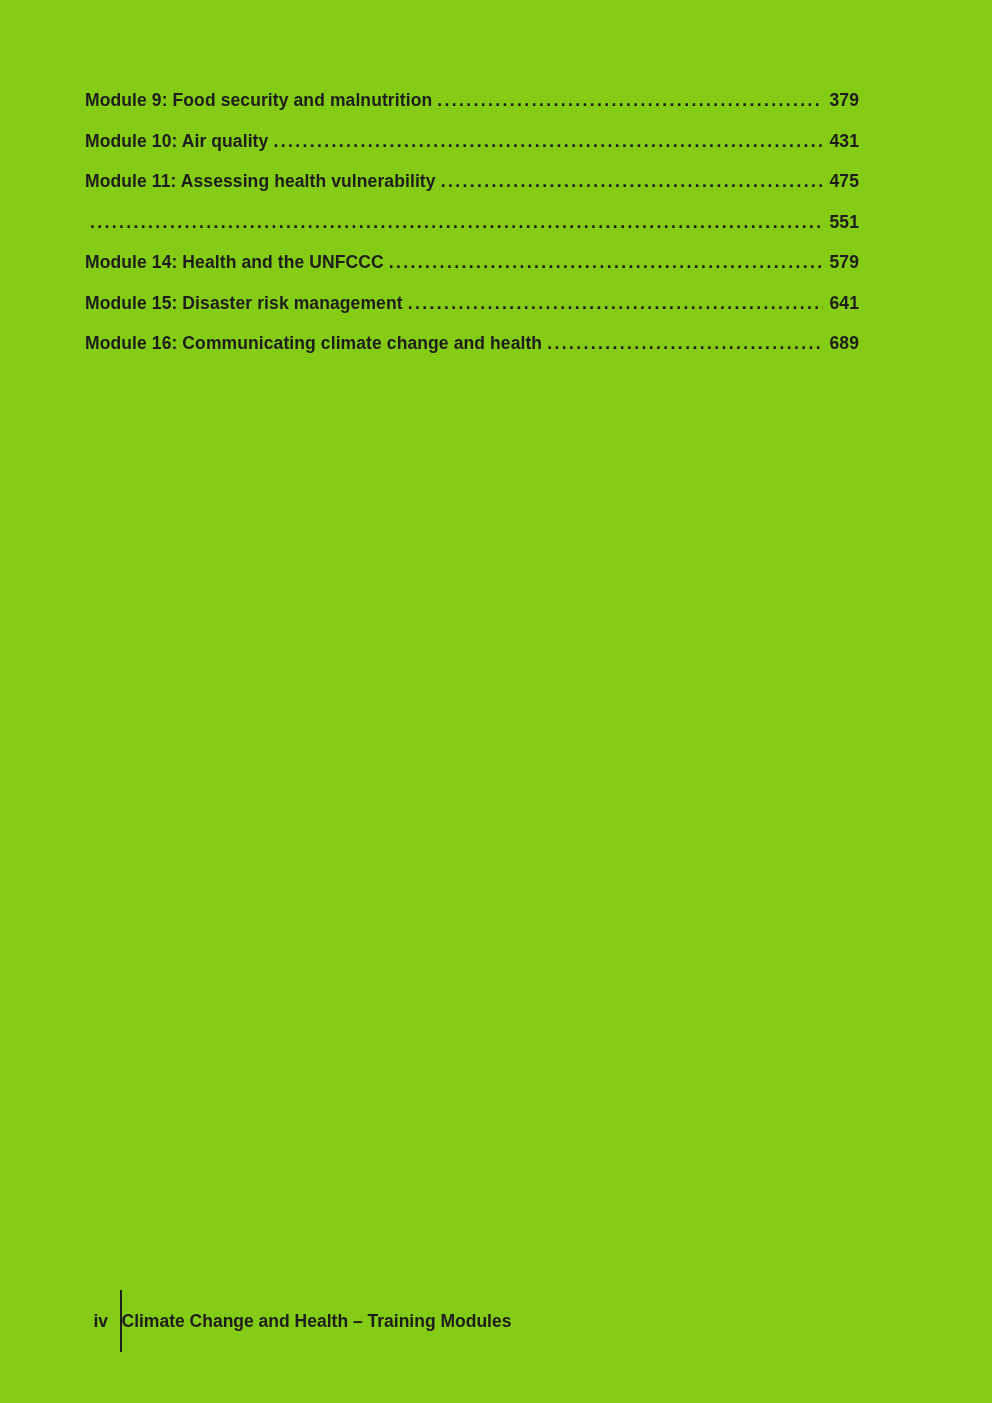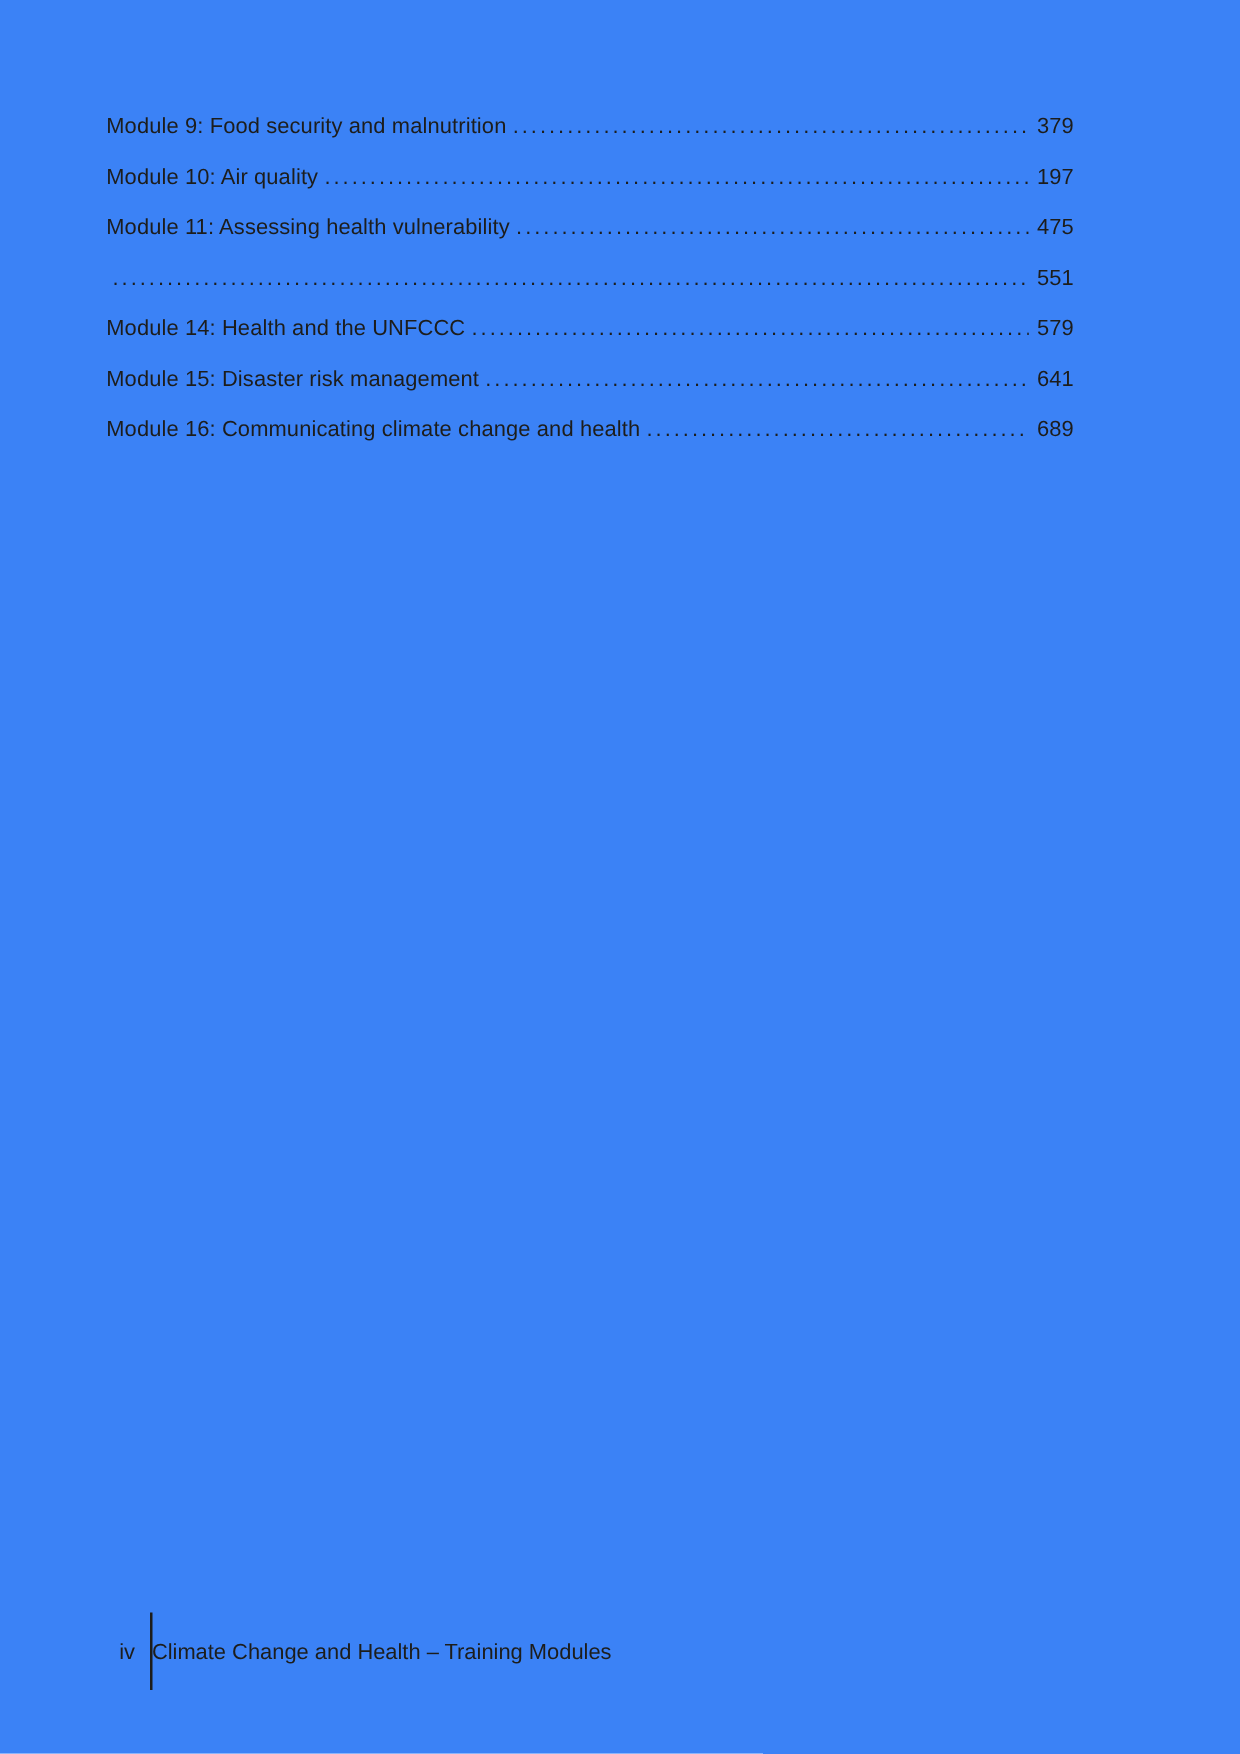--- a/index.html
+++ b/index.html
@@ -4,24 +4,25 @@
 <style>
   html, body {
     margin: 0;
     padding: 0;
     background: #ffffff;
   }
   .page {
     position: relative;
     width: 992px;
     height: 1403px;
-    background: #3b82f6;
+    background: #84cc16;
     font-family: "Liberation Sans", "DejaVu Sans", sans-serif;
     color: #1d1d1b;
     overflow: hidden;
+    font-weight: bold;
   }
 
   
   .toc {
     position: absolute;
     top: 89px;
     left: 85px;
     right: 133px;
   }
   .toc-row {
@@ -90,21 +91,21 @@
 
     <div class="toc-row">
       <span class="toc-title">Module 9: Food security and malnutrition</span>
       <span class="toc-dots"></span>
       <span class="toc-page">379</span>
     </div>
 
     <div class="toc-row">
       <span class="toc-title">Module 10: Air quality</span>
       <span class="toc-dots"></span>
-      <span class="toc-page">197</span>
+      <span class="toc-page">431</span>
     </div>
 
     <div class="toc-row">
       <span class="toc-title">Module 11: Assessing health vulnerability</span>
       <span class="toc-dots"></span>
       <span class="toc-page">475</span>
     </div>
 
 
     <div class="toc-row">

